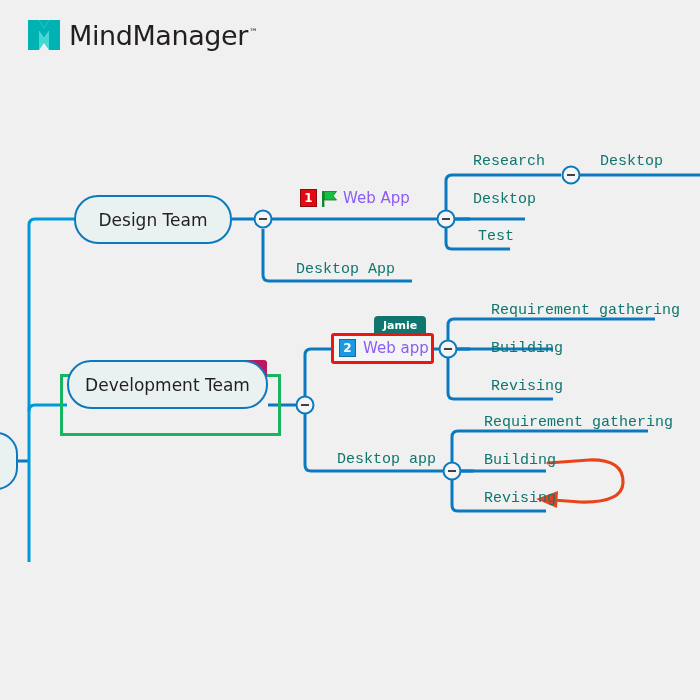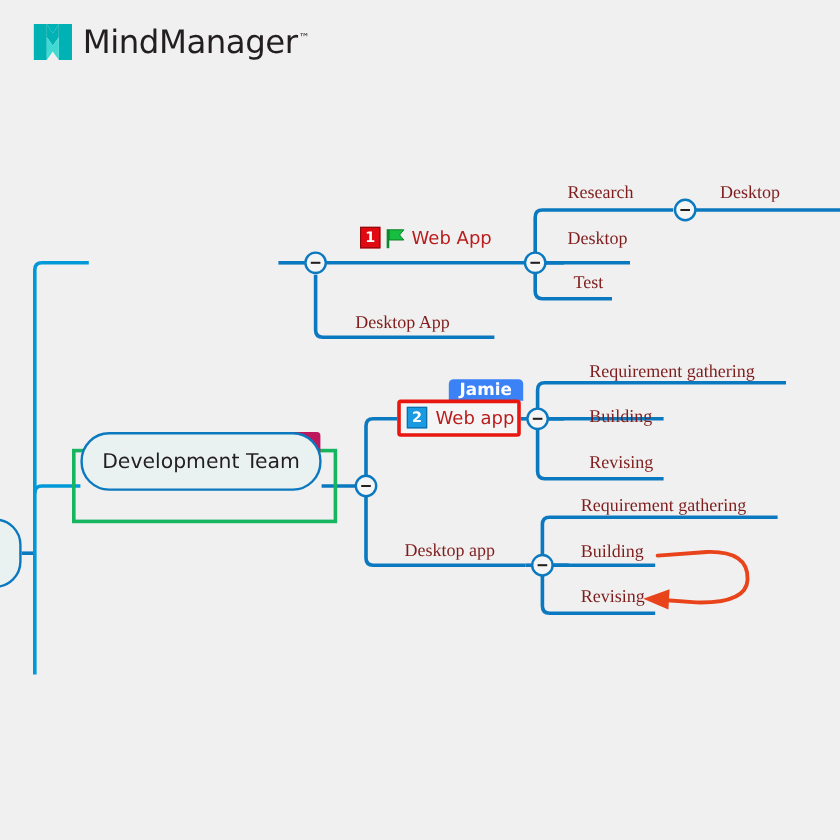--- a/index.html
+++ b/index.html
@@ -50,23 +50,23 @@
     font-size: 9px;
     vertical-align: super;
     color: #231f20;
     margin-left: 1px;
   }
   
   #wires { position: absolute; left:0; top:0; }
   
   .flabel {
     position: absolute;
-    font-family: Liberation Serif, serif;
+    font-family: Liberation Mono, monospace;
     font-size: 15px;
-    color: #7f1d1d;
+    color: #0f766e;
     white-space: nowrap;
     line-height: 1;
   }
   
   .pill {
     position: absolute;
     border: 2px solid #0b79bf;
     border-radius: 24px;
     background: #eaf2f1;
     display: flex;
@@ -122,25 +122,25 @@
     width: 103px; height: 31px;
     border: 3px solid #e8170f;
     border-radius: 3px;
     background: #f5f5f5;
     box-sizing: border-box;
   }
   #tab-jamie {
     position: absolute;
     left: 374px; top: 316px;
     height: 18px;
-    background: #3b82f6;
+    background: #0f766e;
     border-radius: 4px 4px 0 0;
     color: #ffffff;
     font-family: "DejaVu Sans", sans-serif;
-    font-size: 14px;
+    font-size: 11px;
     font-weight: bold;
     display: flex;
     align-items: center;
     justify-content: center;
     padding: 0 9px;
     box-sizing: border-box;
   }
   
   #row-webapp-design {
     position: absolute;
@@ -168,21 +168,21 @@
     font-weight: bold;
     box-sizing: border-box;
     flex: 0 0 auto;
   }
   .badge-red { background: #e10a12; border: 1px solid #8e0b0b; }
   .badge-blue { background: #1a9ae0; border: 1px solid #0f6fa8; }
   .flag-icon { width: 16px; height: 17px; flex: 0 0 auto; }
   .node-text {
     font-family: "DejaVu Sans", sans-serif;
     font-size: 15px;
-    color: #b91c1c;
+    color: #8b5cf6;
     white-space: nowrap;
     line-height: 1;
   }
 </style>
 </head>
 <body>
 
 <div id="canvas">
 
   <div class="logo-wrap">
@@ -267,20 +267,23 @@
     </g>
 
     <g>
       <path d="M548 463 L589 460 Q624 459 623 483 Q622 503 580 502 L553 500" stroke="#e8431a" stroke-width="3.2" fill="none" stroke-linecap="round"></path>
       <path d="M536 499 L558 491 L557 508 Z" fill="#e8431a"></path>
     </g>
   </svg>
 
   <div class="pill" id="node-root"></div>
 
+  <div class="pill" id="node-design-team">
+    <span>Design Team</span>
+  </div>
 
   <div id="sel-dev"></div>
   <div id="tab-sheila">Sheila L</div>
   <div class="pill" id="node-dev-team">
     <span>Development Team</span>
   </div>
 
   <div class="flabel" style="left:296px; top:262px;">Desktop App</div>
 
   <div class="flabel" style="left:473px; top:154px;">Research</div>

